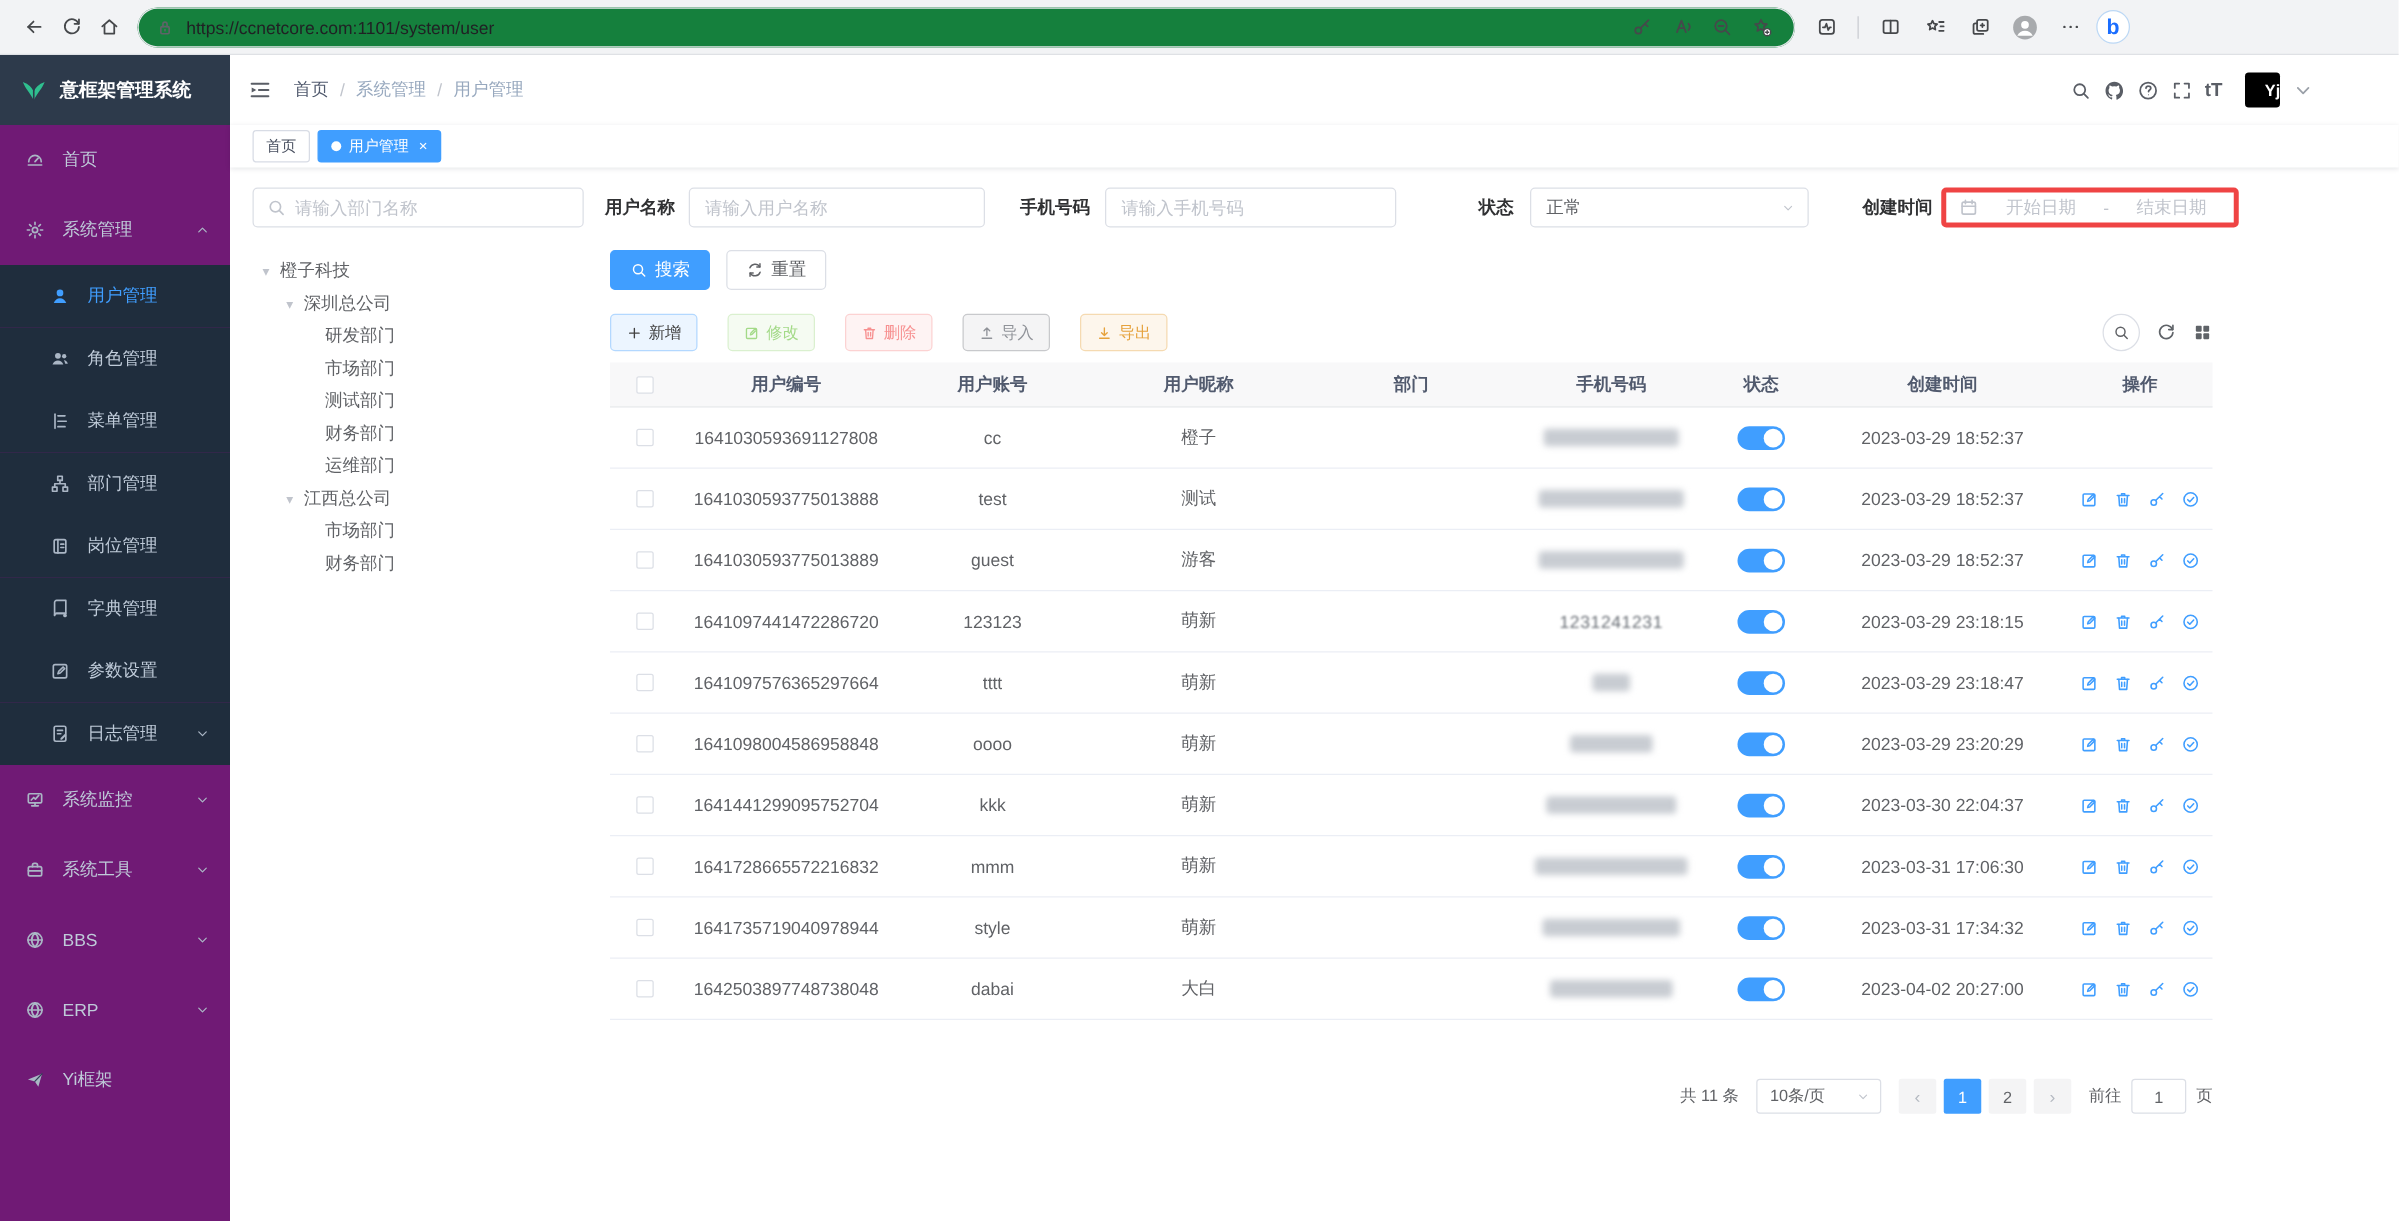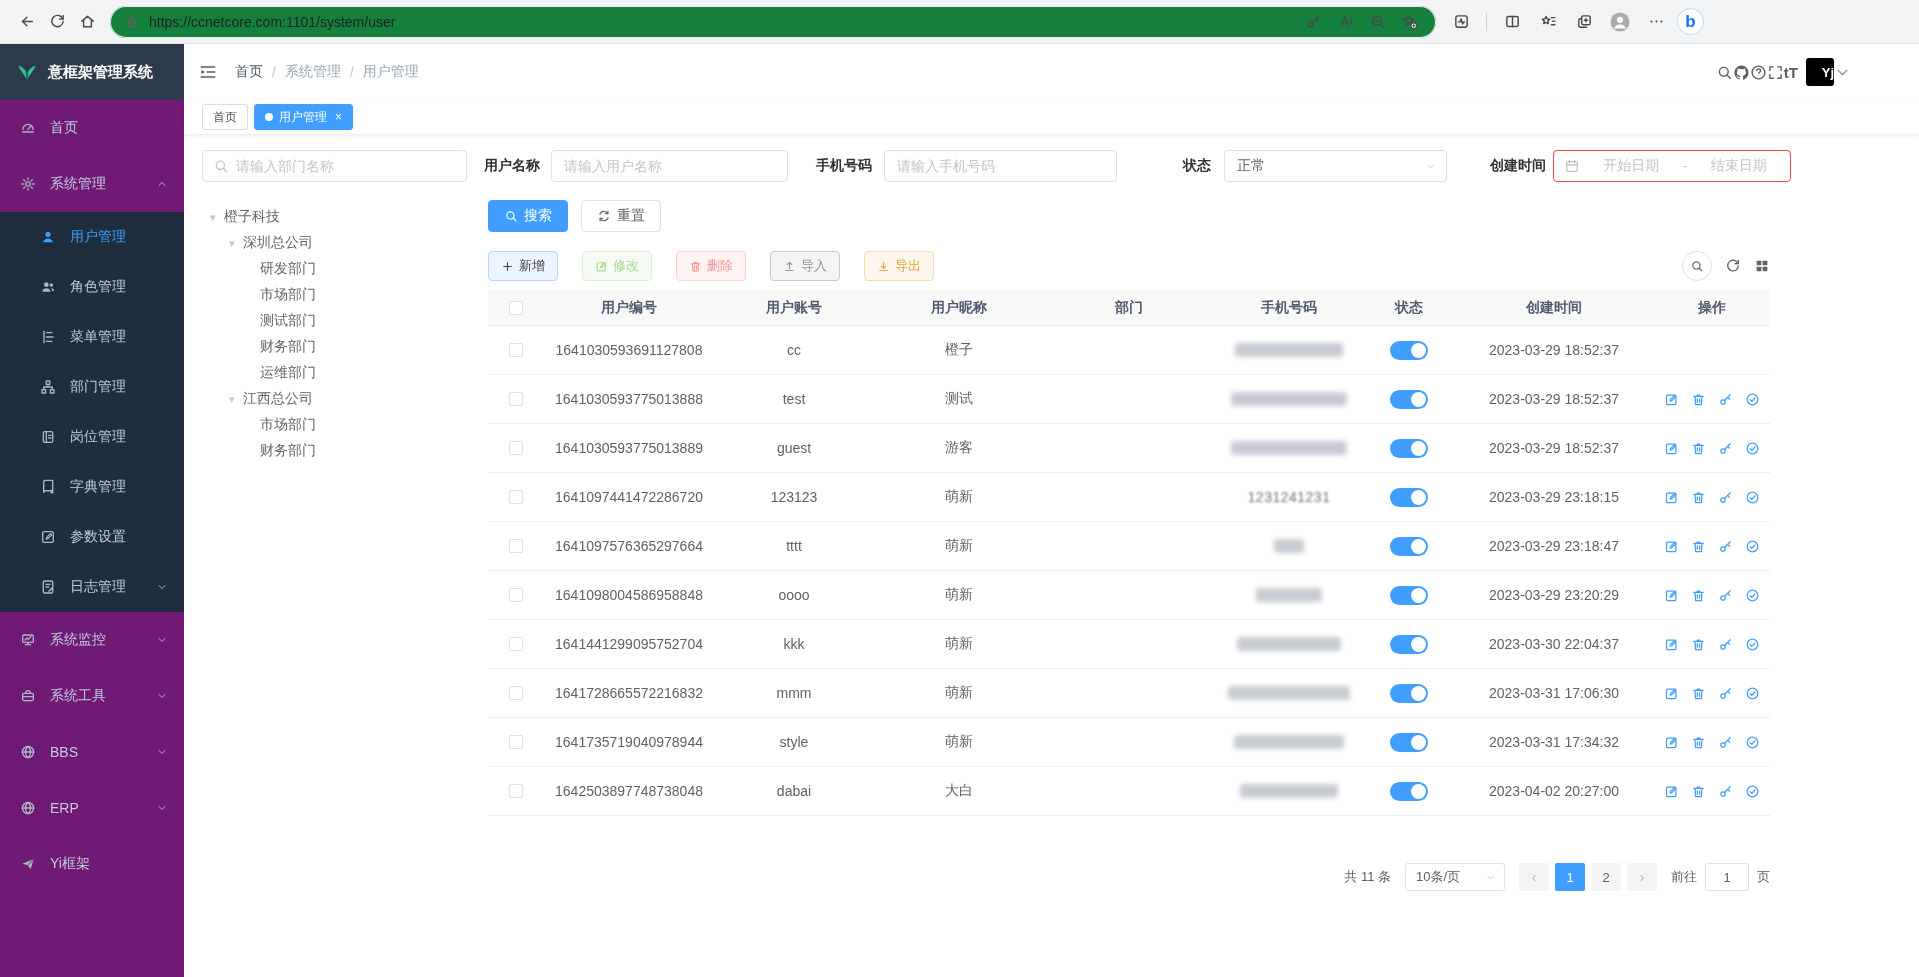--- a/index.html
+++ b/index.html
@@ -46,21 +46,21 @@
   .m-item.active .ic { color:#409eff; }
 
   .main { flex:1 1 auto; background:#fff; min-width:0; }
   .app-header { height:56px; background:#fff; display:flex; align-items:center; padding:0 24px 0 14px; }
   .burger { color:#5a5e66; margin-right:17px; cursor:pointer; }
   .burger svg { width:20px; height:20px; }
   .crumbs { display:flex; align-items:center; gap:9px; font-size:14px; }
   .crumb { color:#97a8be; }
   .crumb.first { color:#515a6e; }
   .crumb-sep { color:#c0c4cc; }
-  .h-icons { margin-left:auto; display:flex; align-items:center; gap:0; color:#5a5e66;
+  .h-icons { margin-left:auto; display:flex; align-items:center; gap:10px; color:#5a5e66;
     padding-right:44px; }
   .h-icons .ic svg { width:17px; height:17px; }
   .tT { font-size:15px; color:#5a5e66; font-weight:bold; letter-spacing:0; }
   .ulogo { width:28px; height:28px; background:#000; color:#fff; border-radius:3px; font-size:13px;
     font-weight:bold; display:flex; align-items:center; justify-content:center; margin-left:8px;padding-left:16px; }
   .ulogo-caret { color:#9aa0a8; }
   .ulogo-caret svg { width:10px; height:10px; }
 
   .tabsbar { height:34px; background:#fff; display:flex; align-items:center; gap:6px;
     padding-left:18px; box-shadow:0 1px 4px rgba(0,21,41,.10); position:relative; z-index:2; }
@@ -79,21 +79,21 @@
     padding:0 12px; outline:none; background:#fff; font-family:inherit; }
   .ipt::placeholder { color:#c0c4cc; }
   .search-wrap { width:265px; height:32px; border:1px solid #dcdfe6; border-radius:4px;
     display:flex; align-items:center; padding:0 10px; gap:7px; color:#c0c4cc; background:#fff; }
   .search-wrap input { border:none; outline:none; flex:1; font-size:14px; color:#606266;
     font-family:inherit; min-width:0; }
   .search-wrap input::placeholder { color:#c0c4cc; }
   .sel { height:32px; border:1px solid #dcdfe6; border-radius:4px; display:flex; align-items:center;
     padding:0 10px 0 12px; font-size:14px; color:#606266; background:#fff; cursor:pointer; }
   .sel .sel-chev { margin-left:auto; color:#c0c4cc; }
-  .datebox { height:32px; border:1px solid #ef4444; border-radius:4px; display:flex;
+  .datebox { height:32px; border:4px solid #ef4444; border-radius:4px; display:flex;
     align-items:center; padding:0 10px; font-size:14px; color:#c0c4cc; gap:10px; background:#fff; }
   .datebox .d-ph { flex:1; text-align:center; }
 
   .body-row { display:flex; }
   .tree-col { width:272px; margin-right:14px; flex:0 0 auto; }
   .tree { margin-top:22px; }
   .tnode { height:26px; display:flex; align-items:center; font-size:14px; color:#606266; cursor:pointer; }
   .tnode .caret { width:14px; color:#c0c4cc; font-size:11px; flex:0 0 auto; }
   .right-col { width:1282px; flex:0 0 auto; }
 

